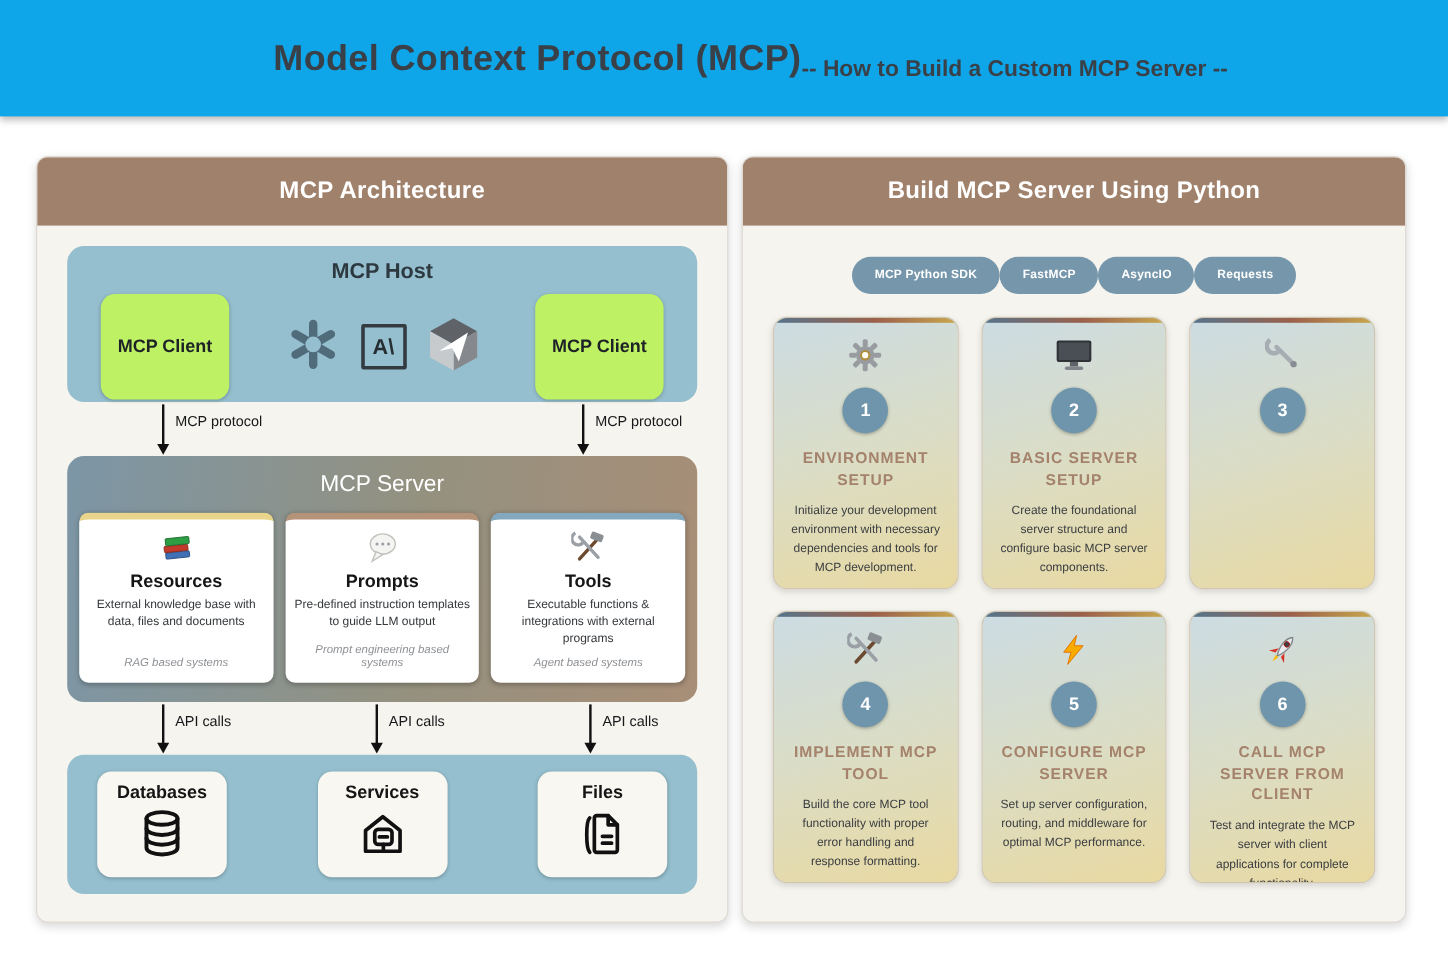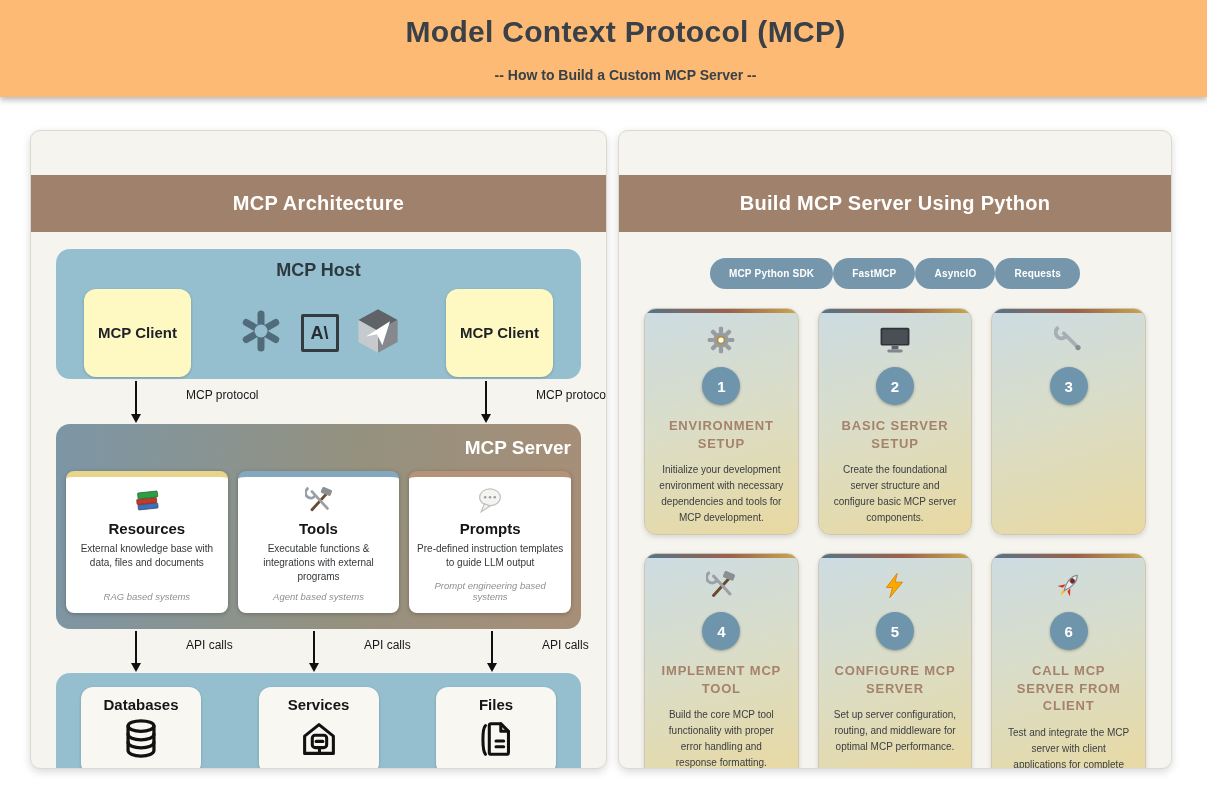--- a/index.html
+++ b/index.html
@@ -4,98 +4,98 @@
 <style>
   * { box-sizing: border-box; }
   html,body { margin:0; padding:0; }
   body {
     width:1207px; height:799px; overflow:hidden;
     background:#ffffff;
     font-family:"Liberation Sans", sans-serif;
   }
   
   .banner{
-    height:97px; background:#fdba74;
-    display:flex; flex-direction:column; align-items:center; justify-content:center;
+    height:97px; background:#0ea5e9;
+    display:flex; align-items:center; justify-content:center;
     box-shadow:0 3px 6px rgba(0,0,0,.28); position:relative; z-index:5;padding-left:44px;
   }
   .banner .title{ font-size:30px; font-weight:bold; color:#3a4047; letter-spacing:.3px; }
-  .banner .subtitle{ font-size:14px; font-weight:bold; color:#3a4047; margin-top:18px; }
+  .banner .subtitle{ font-size:19px; font-weight:bold; color:#3a4047; margin-top:18px; }
 
   
   .main{ display:flex; justify-content:space-between; padding:33px 35px 0 30px; }
   .panel{
     background:#f6f4ef; border:1px solid #ddd9d1; border-radius:10px;
     box-shadow:0 3px 8px rgba(0,0,0,.15); overflow:hidden;
   }
   .panel.left{ width:577px; height:639px; }
   .panel.right{ width:554px; height:639px; }
   .panel-header{
     height:57px; background:#a0816b; color:#fff;
     display:flex; align-items:center; justify-content:center;
-    font-size:20px; font-weight:bold; letter-spacing:.3px;margin-top:44px;
+    font-size:20px; font-weight:bold; letter-spacing:.3px;
   }
 
   
   .arch-body{ padding:17px 25px 0; }
   .host{
     background:#95bfce; border-radius:14px; height:130px; padding:9px 28px 6px;
   }
   .host-title{ text-align:center; font-weight:bold; font-size:18px; color:#2d3940; margin:2px 0 8px; }
   .host-row{ display:flex; align-items:center; justify-content:space-between; }
   .client-box{
-    width:107px; height:88px; background:#fef9c3; border-radius:12px;
+    width:107px; height:88px; background:#bef264; border-radius:12px;
     display:flex; align-items:center; justify-content:center; text-align:center;
     font-weight:bold; font-size:15px; color:#1e2226; line-height:1.3;
     box-shadow:0 1px 3px rgba(0,0,0,.2);
   }
   .logos{ display:flex; align-items:center; gap:17px; }
   .logo-anthropic{
     width:38px; height:38px; border:3px solid #333b41; border-radius:2px;
     display:flex; align-items:center; justify-content:center;
     font-weight:bold; font-size:18px; color:#262e34;
   }
 
   .arrow-zone{ position:relative; }
   .zone-protocol{ height:45px; }
   .zone-api{ height:44px; }
-  .varrow{ position:absolute; top:2px; bottom:1px; display:flex;gap:40px; }
+  .varrow{ position:absolute; top:2px; bottom:1px; display:flex; }
   .shaft{ width:2px; background:#101010; position:relative; height:calc(100% - 8px); }
   .shaft::after{
     content:""; position:absolute; bottom:-8px; left:-4.5px;
     border-left:5.5px solid transparent; border-right:5.5px solid transparent;
     border-top:9px solid #101010;
   }
   .arrow-label{ font-size:12px; color:#17181a; margin:7px 0 0 9px; white-space:nowrap; }
 
   .server{
     background:linear-gradient(97deg,#7c96a6 0%,#94917f 55%,#a88e77 100%);
     border-radius:14px; padding:12px 10px 16px;
   }
-  .server-title{ text-align:right; color:#fff; font-weight:bold; font-size:19px; margin:1px 0 12px; }
+  .server-title{ text-align:center; color:#fff; font-weight:normal; font-size:19px; margin:1px 0 12px; }
   .server-cards{ display:flex; gap:10px; align-items:stretch; }
   .scard{
     flex:1; background:#fff; border-radius:8px; border-top:6px solid #ccc;
     padding:9px 7px 8px; text-align:center; box-shadow:0 1px 4px rgba(0,0,0,.25);
     display:flex; flex-direction:column;
   }
   .scard.accent-yellow{ border-top-color:#e9d48c; }
   .scard.accent-blue{ border-top-color:#84a8be; }
   .scard.accent-brown{ border-top-color:#b59379; }
   .scard .icon{ height:28px; display:flex; align-items:center; justify-content:center; }
   .scard h4{ margin:6px 0 5px; font-size:15px; color:#151515; }
   .scard p{ margin:0 0 7px; font-size:10px; color:#34383b; line-height:1.4; }
   .scard .note{ font-size:9.5px; color:#8d9094; font-style:italic; margin-top:auto; padding-bottom:3px; }
 
   .sinks{
     background:#95bfce; border-radius:14px; height:116px; padding:14px 25px;
     display:flex; justify-content:space-between;
   }
   .sink-card{
-    width:120px; height:88px; background:#f8f7f2; border-radius:12px;
+    width:108px; height:88px; background:#f8f7f2; border-radius:12px;
     display:flex; flex-direction:column; align-items:center; justify-content:center; gap:3px;
     box-shadow:0 1px 3px rgba(0,0,0,.2);
   }
   .sink-card h4{ margin:0; font-size:15px; color:#151515; }
 
   
   .build-body{ padding:0 25px; }
   .pills{ display:flex; justify-content:center; margin-top:26px; }
   .pill{
     background:#7697ab; color:#fff; font-size:10px; font-weight:bold;
@@ -193,49 +193,49 @@
                   <rect x="7" y="17" width="25" height="6.5" rx="1" fill="#c0392b" stroke="#8e2a20" stroke-width="1"></rect>
                   <rect x="9" y="9" width="25" height="7.5" rx="1" fill="#2e9e44" stroke="#207031" stroke-width="1"></rect>
                 </g>
               </svg>
             </div>
             <h4>Resources</h4>
             <p>External knowledge base with data, files and documents</p>
             <div class="note">RAG based systems</div>
           </div>
 
-          <div class="scard accent-blue">
-            <div class="icon">
-              <svg width="28" height="28" viewBox="0 0 40 40">
-                <path d="M10 34 L30 12" stroke="#6b4a2f" stroke-width="4" stroke-linecap="round"></path>
-                <rect x="23" y="3" width="15" height="9" rx="2" transform="rotate(22 30 8)" fill="#8a8f94"></rect>
-                <path d="M10 8 L32 32" stroke="#9aa0a6" stroke-width="4" stroke-linecap="round"></path>
-                <path d="M5 3 a7.5 7.5 0 1 0 10 10" fill="none" stroke="#9aa0a6" stroke-width="4"></path>
-              </svg>
-            </div>
-            <h4>Tools</h4>
-            <p>Executable functions &amp; integrations with external programs</p>
-            <div class="note">Agent based systems</div>
-          </div>
-
           <div class="scard accent-brown">
             <div class="icon">
               <svg width="32" height="29" viewBox="0 0 40 36">
                 <ellipse cx="20" cy="14" rx="13" ry="10.5" fill="#f4f4f2" stroke="#c2c2be" stroke-width="1.5"></ellipse>
                 <path d="M13 22 L9 32 L20 25 Z" fill="#f4f4f2" stroke="#c2c2be" stroke-width="1.5"></path>
                 <circle cx="14" cy="14" r="1.6" fill="#9aa0a6"></circle>
                 <circle cx="20" cy="14" r="1.6" fill="#9aa0a6"></circle>
                 <circle cx="26" cy="14" r="1.6" fill="#9aa0a6"></circle>
               </svg>
             </div>
             <h4>Prompts</h4>
             <p>Pre-defined instruction templates to guide LLM output</p>
             <div class="note">Prompt engineering based systems</div>
           </div>
 
+          <div class="scard accent-blue">
+            <div class="icon">
+              <svg width="28" height="28" viewBox="0 0 40 40">
+                <path d="M10 34 L30 12" stroke="#6b4a2f" stroke-width="4" stroke-linecap="round"></path>
+                <rect x="23" y="3" width="15" height="9" rx="2" transform="rotate(22 30 8)" fill="#8a8f94"></rect>
+                <path d="M10 8 L32 32" stroke="#9aa0a6" stroke-width="4" stroke-linecap="round"></path>
+                <path d="M5 3 a7.5 7.5 0 1 0 10 10" fill="none" stroke="#9aa0a6" stroke-width="4"></path>
+              </svg>
+            </div>
+            <h4>Tools</h4>
+            <p>Executable functions &amp; integrations with external programs</p>
+            <div class="note">Agent based systems</div>
+          </div>
+
         </div>
       </div>
 
       <div class="arrow-zone zone-api">
         <div class="varrow" style="left:79px;">
           <div class="shaft"></div>
           <div class="arrow-label">API calls</div>
         </div>
         <div class="varrow" style="left:257px;">
           <div class="shaft"></div>

